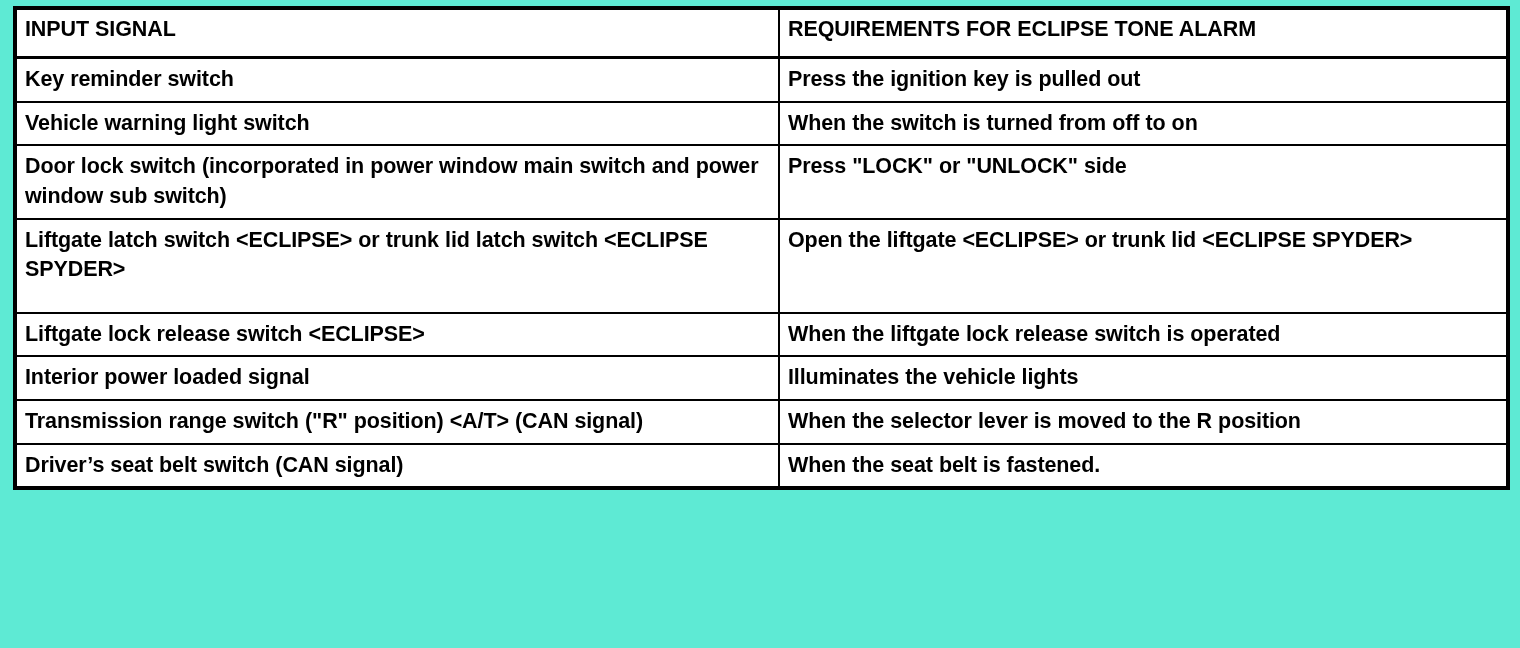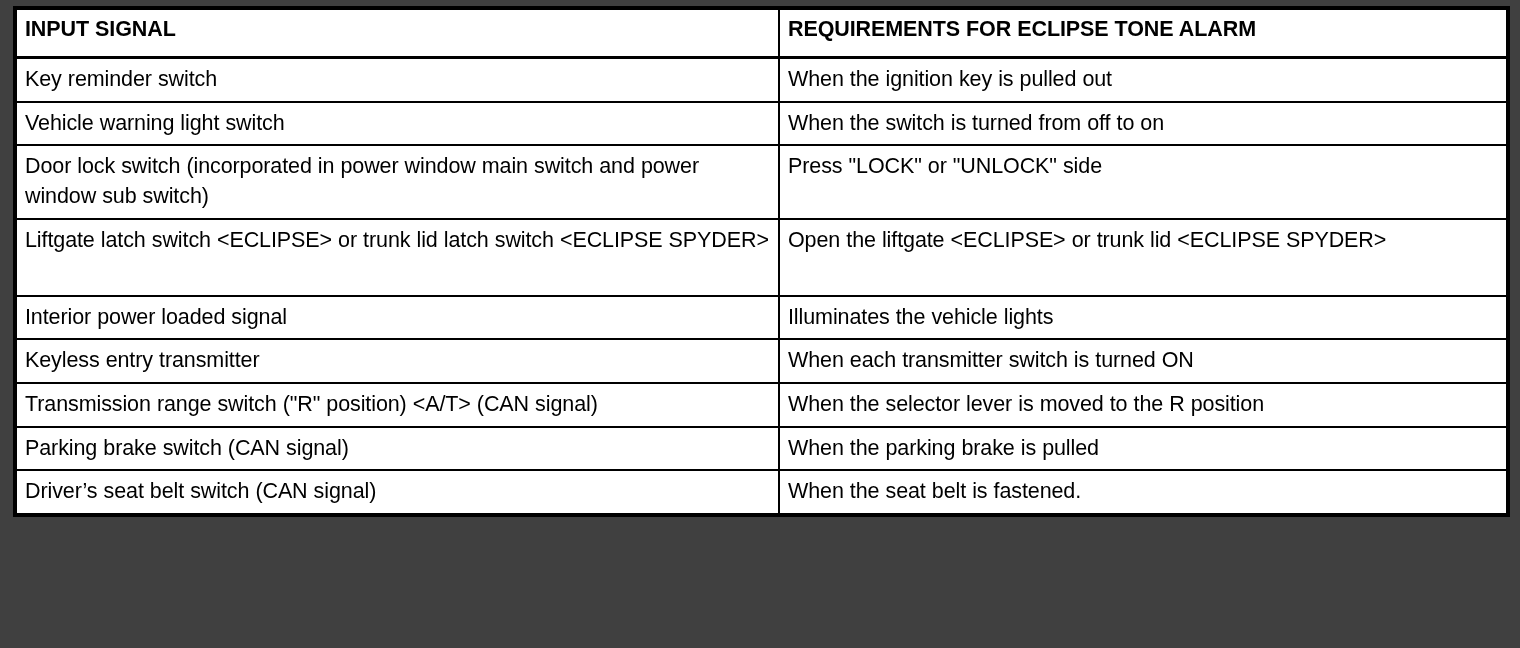--- a/index.html
+++ b/index.html
@@ -12,21 +12,21 @@
     height: 648px;
     font-family: "Liberation Sans", sans-serif;
     color: #000000;
     overflow: hidden;
   }
 
   .page {
     position: relative;
     width: 1520px;
     height: 648px;
-    background: #404040;
+    background: #5eead4;
     box-sizing: border-box;
     padding: 6px 14px 5px 13px;
   }
 
   table.spec-table {
     width: 1493px;
     border-collapse: collapse;
     table-layout: fixed;
     border: 4px solid #000000;
     background: #ffffff;
@@ -36,90 +36,86 @@
   table.spec-table col.col-requirement { width: 729px; }
 
   table.spec-table th,
   table.spec-table td {
     border: 2px solid #000000;
     vertical-align: top;
     text-align: left;
     padding: 6px 6px 6px 8px;
     font-size: 21.5px;
     line-height: 1.38;
-    font-weight: normal;
+    font-weight: bold;
     letter-spacing: -0.1px;
     word-spacing: 0.2px;
   }
 
   table.spec-table thead th {
     font-weight: bold;
     border-bottom-width: 3px;
     height: 37px;
     padding-top: 5px;
     padding-bottom: 4px;
   }
 
   table.spec-table tbody td {
     height: 38px;
     box-sizing: border-box;
   }
 
   
   tbody tr.h-2line td { height: 70px; margin-top: 12px; }
-  tbody tr.h-2line-tall td { height: 77px; }
+  tbody tr.h-2line-tall td { height: 94px; }
   tbody tr.h-tall td { height: 73px; }
 </style>
 </head>
 <body>
 
 <div class="page">
   <table class="spec-table">
     <colgroup>
       <col class="col-signal">
       <col class="col-requirement">
     </colgroup>
     <thead>
       <tr>
         <th>INPUT SIGNAL</th>
         <th>REQUIREMENTS FOR ECLIPSE TONE ALARM</th>
       </tr>
     </thead>
     <tbody>
       <tr>
         <td>Key reminder switch</td>
-        <td>When the ignition key is pulled out</td>
+        <td>Press the ignition key is pulled out</td>
       </tr>
       <tr>
         <td>Vehicle warning light switch</td>
         <td>When the switch is turned from off to on</td>
       </tr>
       <tr class="h-2line">
         <td>Door lock switch (incorporated in power window main switch and power window sub switch)</td>
         <td>Press "LOCK" or "UNLOCK" side</td>
       </tr>
       <tr class="h-2line-tall">
         <td>Liftgate latch switch &lt;ECLIPSE&gt; or trunk lid latch switch &lt;ECLIPSE SPYDER&gt;</td>
         <td>Open the liftgate &lt;ECLIPSE&gt; or trunk lid &lt;ECLIPSE SPYDER&gt;</td>
       </tr>
       <tr>
+        <td>Liftgate lock release switch &lt;ECLIPSE&gt;</td>
+        <td>When the liftgate lock release switch is operated</td>
+      </tr>
+      <tr>
         <td>Interior power loaded signal</td>
         <td>Illuminates the vehicle lights</td>
       </tr>
       <tr>
-        <td>Keyless entry transmitter</td>
-        <td>When each transmitter switch is turned ON</td>
-      </tr>
-      <tr>
         <td>Transmission range switch ("R" position) &lt;A/T&gt; (CAN signal)</td>
         <td>When the selector lever is moved to the R position</td>
-      </tr>
-      <tr>
-        <td>Parking brake switch (CAN signal)</td>
-        <td>When the parking brake is pulled</td>
       </tr>
       <tr>
         <td>Driver’s seat belt switch (CAN signal)</td>
         <td>When the seat belt is fastened.</td>
       </tr>
     </tbody>
   </table>
 </div>
 
 </body></html>

